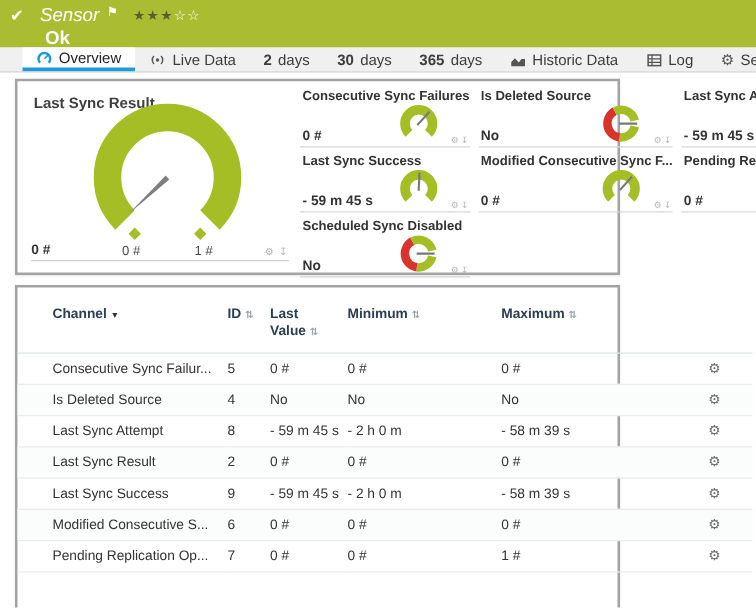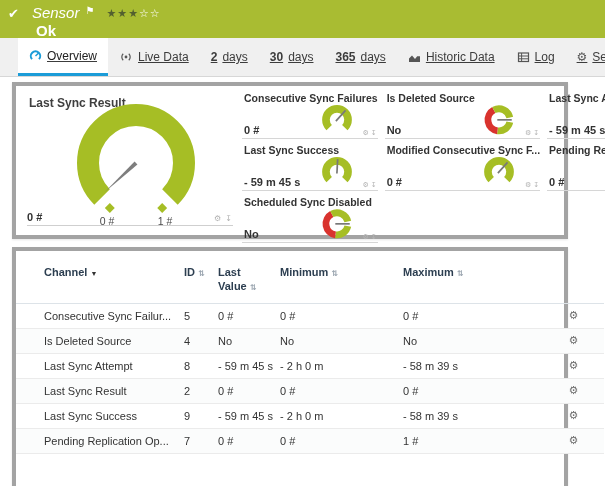--- a/index.html
+++ b/index.html
@@ -12,32 +12,32 @@
   .check { font-size:13px; font-weight:bold; }
   .kind { font-style:italic; font-size:15px; margin-left:13px; }
   .sensor-title { font-weight:bold; font-size:15px; margin-left:6px; }
   .flag { font-size:10px; margin-left:6px; position:relative; top:-4px; }
   .stars { margin-left:12px; font-size:11px; letter-spacing:1px; position:relative; top:-1px; }
   .stars .on { color:rgba(30,40,45,0.62); }
   .stars .off { color:rgba(255,255,255,0.95); }
   .gb-status { font-size:15px; font-weight:bold; margin:1px 0 0 28px; }
 
   
-  .tabbar { height:39px; background:#f0f0f0; border-bottom:1px solid #d7d7d7;
+  .tabbar { height:20px; background:#f0f0f0; border-bottom:1px solid #d7d7d7;
     display:flex; justify-content:space-between; align-items:stretch;
-    padding:0 8px 0 18px; font-size:12px; color:#3c3c3c;text-decoration:underline; }
+    padding:0 8px 0 18px; font-size:12px; color:#3c3c3c; }
   .tab { display:flex; align-items:center; gap:5px; padding:0 11px; cursor:pointer; white-space:nowrap; }
   .tab.active { background:#fff; border-bottom:3px solid #1b9cd8; color:#222; }
   .tab .num { font-weight:bold; }
   .tab svg { display:block; }
   .gear-glyph { font-size:12px; color:#555; }
 
   
-  .card { background:#fff; border:4px solid #a3a3a3; box-shadow:0 1px 2px rgba(0,0,0,0.10);
-    margin-left:12px; width:556px; }
+  .card { background:#fff; border:2px solid #a3a3a3; box-shadow:0 1px 2px rgba(0,0,0,0.10);
+    margin-left:12px; width:484px; }
   .gauge-card { margin-top:5px; height:157px; display:flex; }
   .table-card { margin-top:8px; min-height:262px; }
 
   
   .main-cell { position:relative; width:224px; flex:0 0 224px; }
   .main-title { position:absolute; top:10px; left:13px; font-size:12px; font-weight:bold; color:#3f3f3f; }
   .main-svg { position:absolute; top:11px; left:25px; }
   .main-value-row { position:absolute; left:11px; right:7px; bottom:9px; border-bottom:1px solid #cfcfcf;
     display:flex; justify-content:space-between; align-items:flex-end; padding-bottom:2px; }
   .main-value { font-size:11px; font-weight:bold; color:#333; }
@@ -301,20 +301,28 @@
       </tr>
       <tr>
         <td class="left">Last Sync Success</td>
         <td class="right">9</td>
         <td class="right">- 59 m 45 s</td>
         <td class="right">- 2 h 0 m</td>
         <td class="right">- 58 m 39 s</td>
         <td class="iconcol"><span class="row-gear">⚙</span></td>
       </tr>
       <tr>
+        <td class="left">Modified Consecutive S...</td>
+        <td class="right">6</td>
+        <td class="right">0 #</td>
+        <td class="right">0 #</td>
+        <td class="right">0 #</td>
+        <td class="iconcol"><span class="row-gear">⚙</span></td>
+      </tr>
+      <tr>
         <td class="left">Pending Replication Op...</td>
         <td class="right">7</td>
         <td class="right">0 #</td>
         <td class="right">0 #</td>
         <td class="right">1 #</td>
         <td class="iconcol"><span class="row-gear">⚙</span></td>
       </tr>
 
     </tbody>
   </table>

